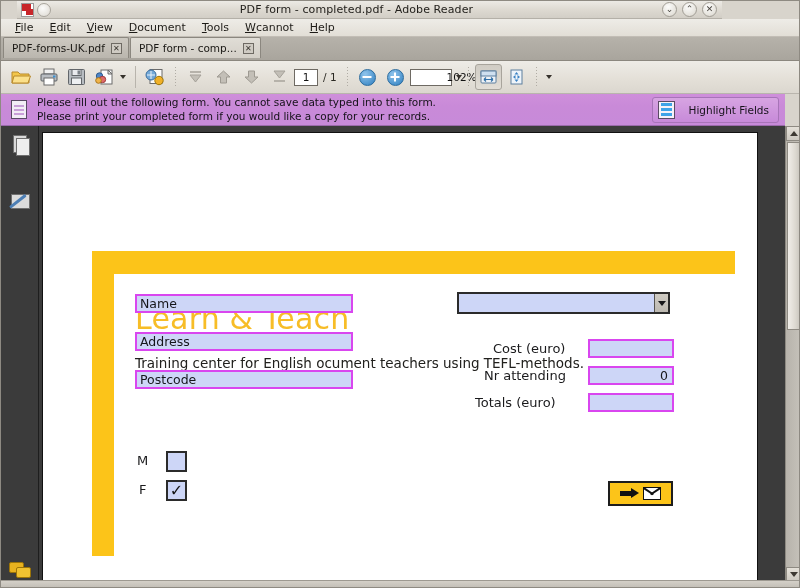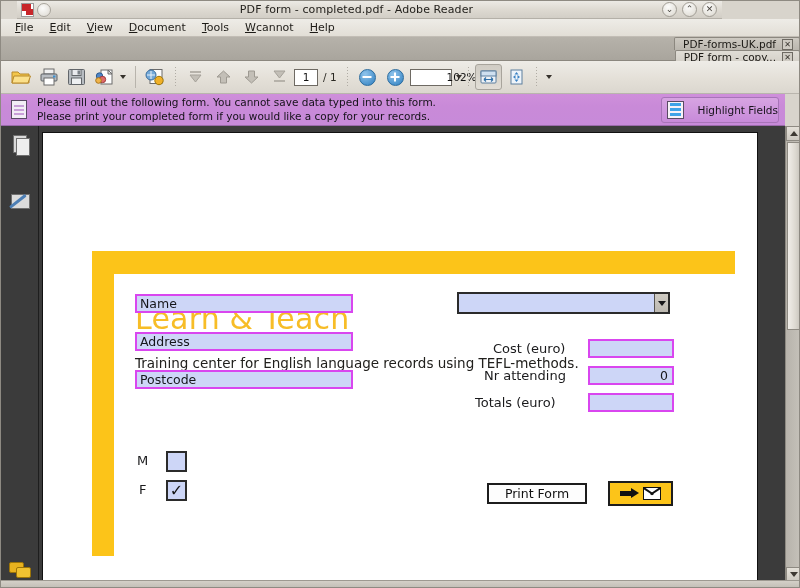--- a/index.html
+++ b/index.html
@@ -67,21 +67,21 @@
   .menuitem {
     font-size: 11px; color: #1d1b17; padding: 1px 8px; cursor: default;
   }
   .menuitem u { text-decoration: underline; }
 
   
   .tabbar {
     position: absolute; left: 0; top: 36px; width: 800px; height: 24px;
     background: linear-gradient(to bottom, #b6b2aa, #a9a59d);
     border-bottom: 1px solid #8b877f;
-    display: flex; align-items: flex-end; padding-left: 18px; flex-direction: column;
+    display: flex; padding-left: 2px;
   }
   .tab {
     height: 21px; display: flex; align-items: center; gap: 6px;
     padding: 0 6px 0 8px; font-size: 10.5px; color: #1a1814;
     border: 1px solid #8b877f; border-bottom: none;
     border-radius: 2px 2px 0 0; margin-right: 1px;
   }
   .tab.inactive { background: linear-gradient(to bottom, #cdc9c1, #bab6ae); }
   .tab.active   { background: linear-gradient(to bottom, #e0ddd6, #d3cfc7); }
   .tab-close {
@@ -149,21 +149,21 @@
     width: 16px; height: 19px; background: #f3eef6; border: 1px solid #5a4a64;
     display: flex; flex-direction: column; justify-content: center; gap: 2px;
     padding: 0 2px; flex: none;
   }
   .notice-icon span { display: block; height: 2px; background: #c9a0d8; }
   .notice-text {
     margin-left: 10px; font-size: 10.5px; color: #141118; line-height: 13.5px;
   }
   .hl-btn {
     margin-left: auto; height: 26px; display: flex; align-items: center; gap: 14px;
-    padding: 0 0 0 5px; border: 1px solid #a774b8; border-radius: 3px;
+    padding: 0 9px 0 5px; border: 1px solid #a774b8; border-radius: 3px;
     background: linear-gradient(to bottom, #d7a4e2, #c78ad9);
     font-size: 10.5px; color: #17121b;
   }
   .hl-icon {
     width: 17px; height: 18px; background: #f6f2f8; border: 1px solid #5a4a64;
     display: flex; flex-direction: column; justify-content: center; gap: 2px; padding: 0 2px;
   }
   .hl-icon span { display: block; height: 3px; background: #3fa3e8; }
 
   
@@ -352,21 +352,21 @@
     <div class="menuitem"><u>W</u><span>cannot</span></div>
     <div class="menuitem"><u>H</u><span>elp</span></div>
   </div>
 
   <div class="tabbar">
     <div class="tab inactive">
       <span>PDF-forms-UK.pdf</span>
       <span class="tab-close">✕</span>
     </div>
     <div class="tab active">
-      <span>PDF form - copy...</span>
+      <span>PDF form - comp...</span>
       <span class="tab-close">✕</span>
     </div>
   </div>
 
   <div class="toolbar">
     <div class="tbtn">
       <svg width="20" height="17" viewBox="0 0 20 17">
         <path d="M1 3 L7 3 L9 5 L18 5 L18 14 L1 14 Z" fill="#f3c64a" stroke="#b8892a" stroke-width="1"></path>
         <path d="M3 7 L19.5 7 L17 14 L1 14 Z" fill="#fbe08a" stroke="#b8892a" stroke-width="1"></path>
       </svg>
@@ -489,21 +489,21 @@
       <div class="nav-ic ic-pages" style="top:8px"></div>
       <div class="nav-ic ic-sign" style="top:42px"></div>
       <div class="nav-ic ic-comment" style="top:388px"></div>
 
     </div>
 
     <div class="docarea">
       <div class="page">
 
         <div class="brand">Learn &amp; Teach</div>
-        <div class="tagline">Training center for English language records using TEFL-methods.</div>
+        <div class="tagline">Training center for English ocument teachers using TEFL-methods.</div>
 
         <div class="ybar-h"></div>
         <div class="ybar-v"></div>
 
         <div class="fld" style="left:92px; top:161px; width:218px; height:19px;">Name</div>
         <div class="fld" style="left:92px; top:237px; width:218px; height:19px;">Postcode</div>
         <div class="fld" style="left:92px; top:199px; width:218px; height:19px;">Address</div>
 
         <div class="lbl" style="left:94px; top:320px;">M</div>
         <div class="chk" style="left:123px; top:318px;"></div>
@@ -519,21 +519,20 @@
 
         <div class="lbl" style="left:441px; top:208px;margin-left:9px;">Cost (euro)</div>
         <div class="fld right" style="left:545px; top:206px; width:86px; height:19px;"></div>
 
         <div class="lbl" style="left:441px; top:235px;">Nr attending</div>
         <div class="fld right" style="left:545px; top:233px; width:86px; height:19px;">0</div>
 
         <div class="lbl" style="left:432px; top:262px;">Totals (euro)</div>
         <div class="fld right" style="left:545px; top:260px; width:86px; height:19px;"></div>
 
-        <div class="pbtn" style="left:444px; top:350px; width:100px; height:21px;">Print Form</div>
         <div class="sbtn" style="left:565px; top:348px; width:65px; height:25px;">
           <div class="sbtn-inner">
             <span class="arrow-right"></span>
             <span class="envelope"></span>
           </div>
         </div>
 
       </div>
 
       <div class="vscroll">

